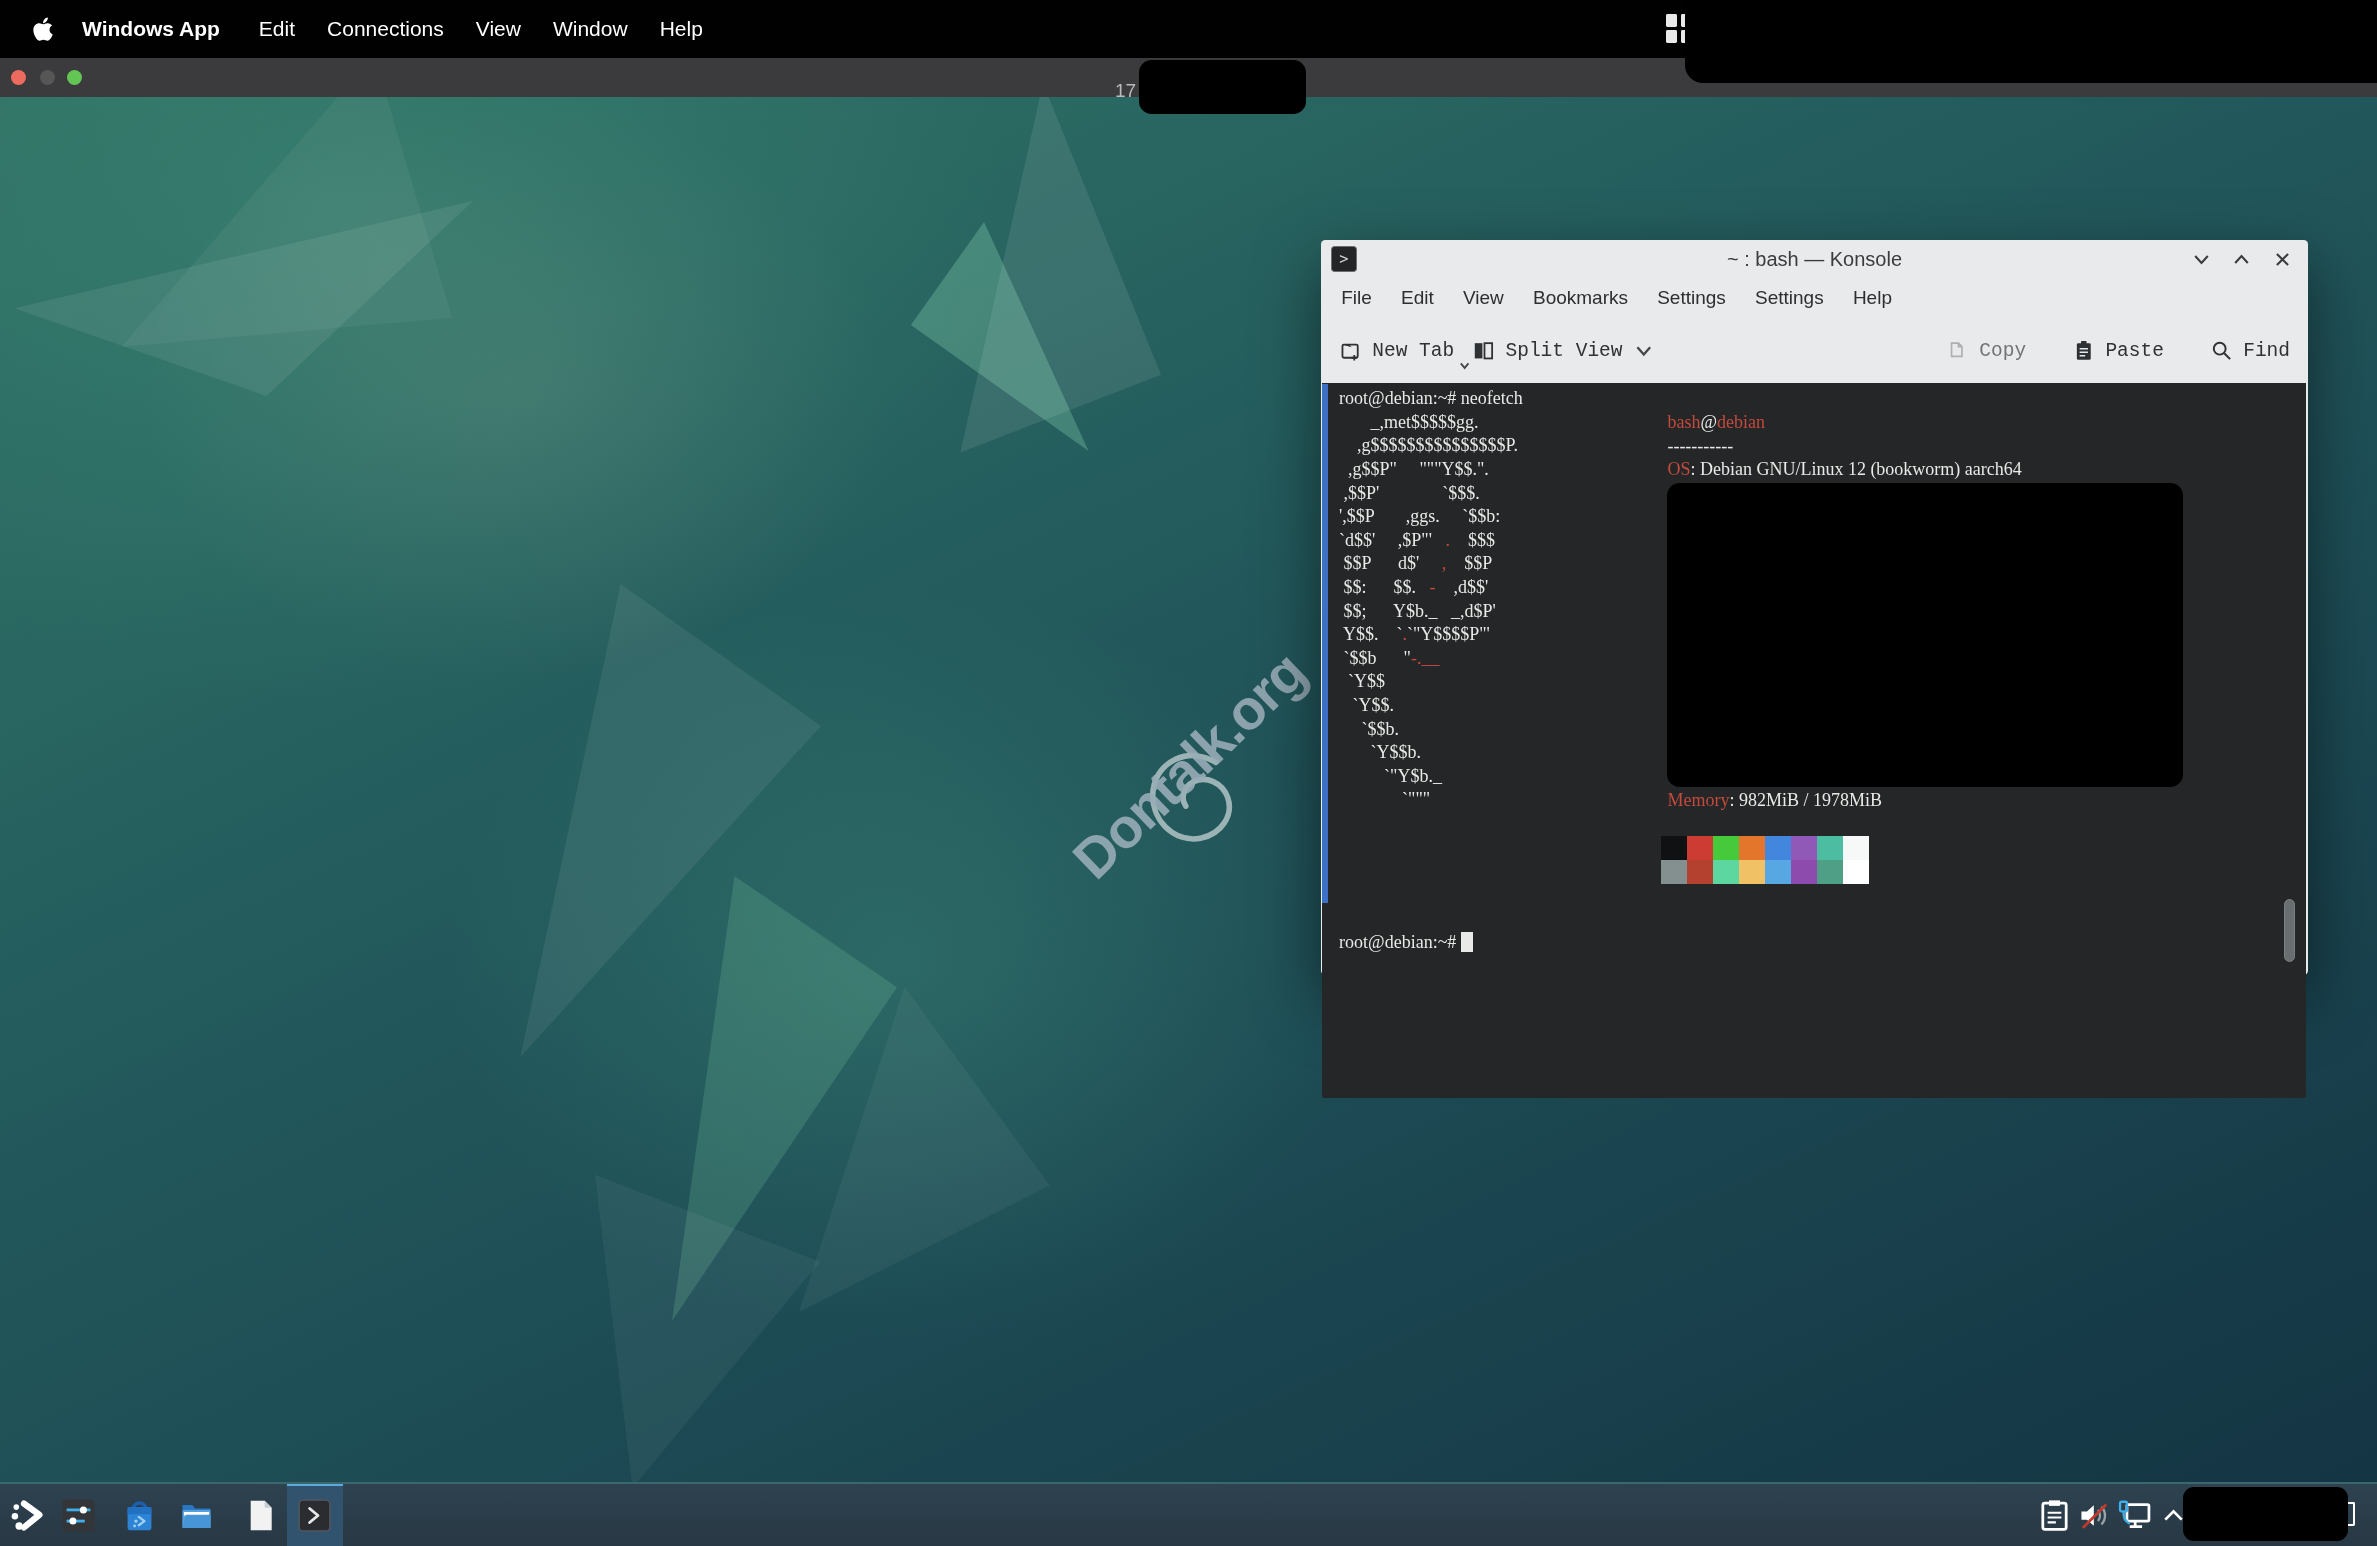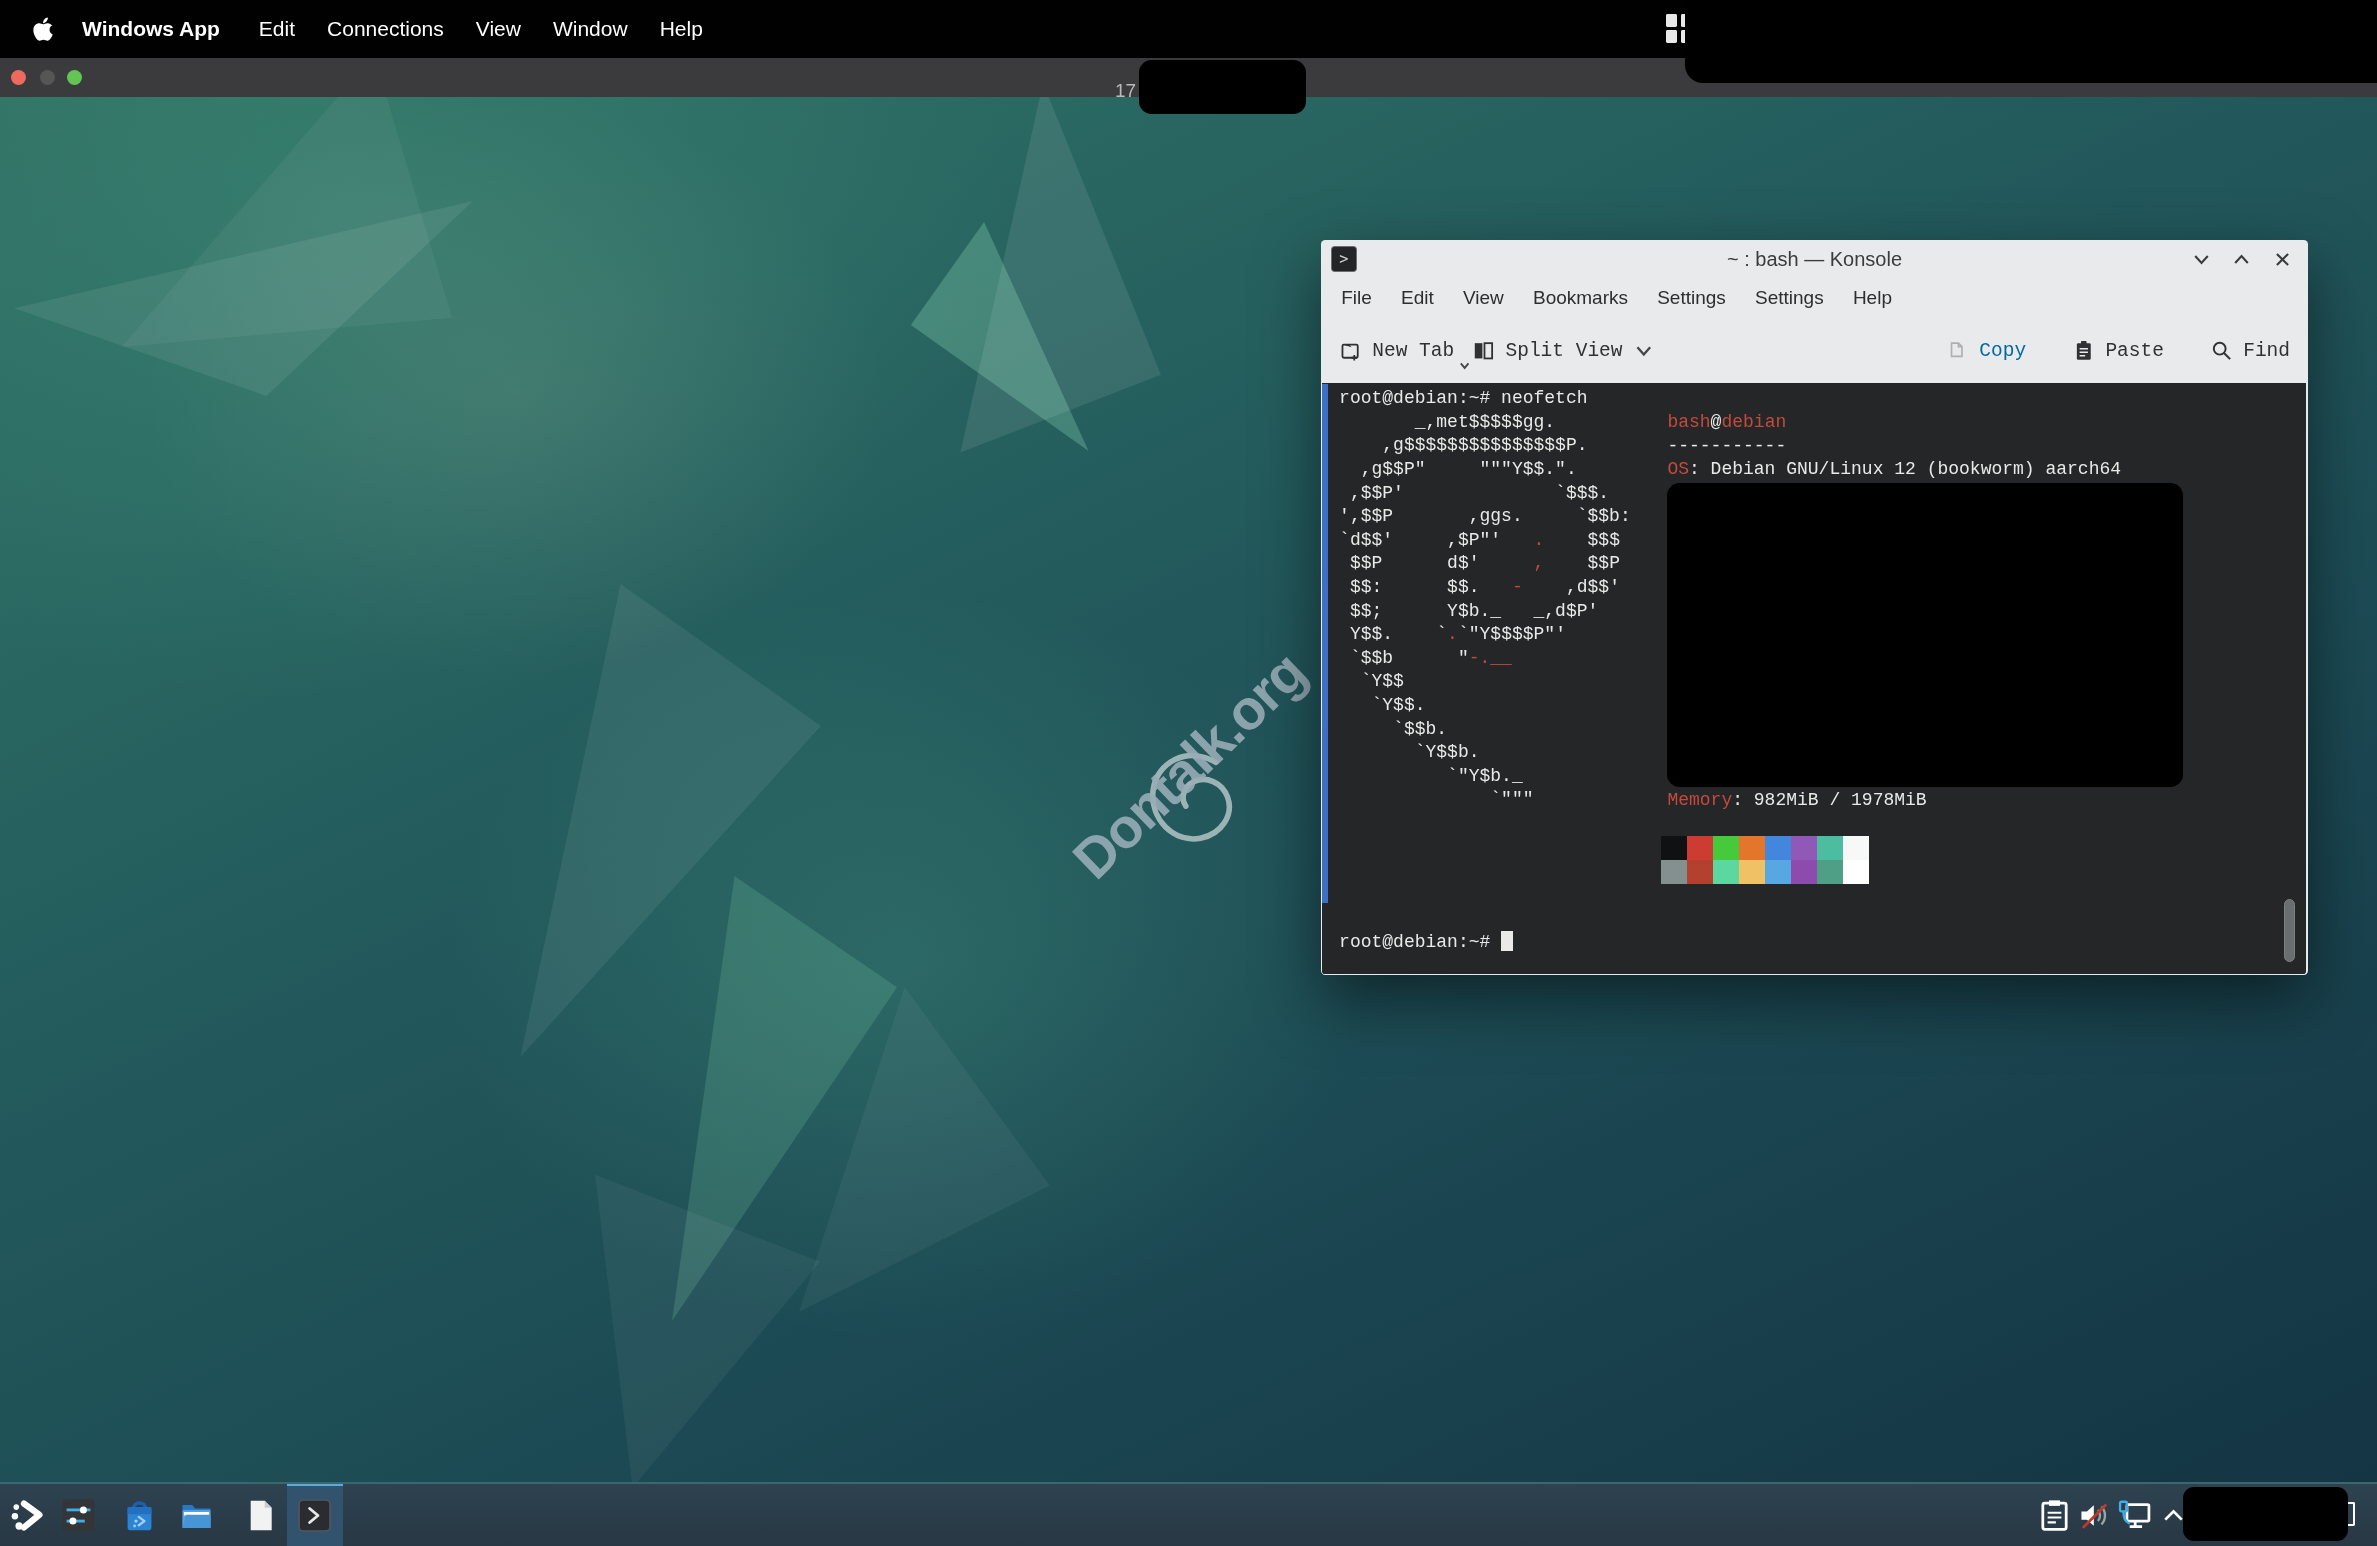--- a/index.html
+++ b/index.html
@@ -90,27 +90,27 @@
   #k-title { position:absolute; left:0; right:0; top:8.3px; text-align:center; font-size:20px; color:#3a3c3e; }
   #k-controls { position:absolute; right:15.3px; top:9px; display:flex; gap:19.5px; }
   #k-controls svg { width:21px; height:21px; }
   #k-menubar { display:flex; padding-left:5.6px; height:39px; align-items:center; font-size:19px; }
   #k-menubar .kmenu { padding:4.2px 14.6px; }
   #k-toolbar { display:flex; align-items:center; height:67px; font-size:19.5px; color:#2f3234;font-family:Liberation Mono, monospace; }
   .tbtn { display:flex; align-items:center; gap:9.7px; margin-left:18px; position:relative; }
   .tbtn svg { width:23.6px; height:23.6px; }
   .tbtn .mini-chev { position:absolute; right:-18px; bottom:-11px; width:15.3px; height:15.3px; }
   #tb-right { margin-left:auto; display:flex; align-items:center; gap:28px; padding-right:18px; }
-  #tb-copy { color:#0369a1;align-items:flex-end; }
+  #tb-copy { color:#737373;align-items:flex-end; }
 
   
   #term {
-    position:absolute; left:1.4px; top:143px; width:984px; height:591px;
+    position:absolute; left:1.4px; top:143px; width:984px; height:715px;
     background:#242628; overflow:hidden; border-bottom-left-radius:2.8px; border-bottom-right-radius:2.8px;
-    font-family:Liberation Mono, monospace; font-size:18px;
+    font-family:Liberation Serif, serif; font-size:18px;
   }
   #term .tline { height:23.6px; line-height:23.6px; white-space:pre; }
   .tw { color:#e9e9e7; } .tr { color:#c44a3c; }
   #term-art  { position:absolute; left:16.7px; top:4.2px; }
   #term-info { position:absolute; left:345px; top:28px; }
   #term-blackbox { position:absolute; left:345px; top:100px; width:516px; height:304px; background:#000; border-radius:12.5px; }
   #palette { position:absolute; left:339px; top:453px; }
   #palette .prow { display:flex; height:23.6px; }
   #palette .prow2 { height:24px; }
   #palette .sw { width:26px; height:100%; }

